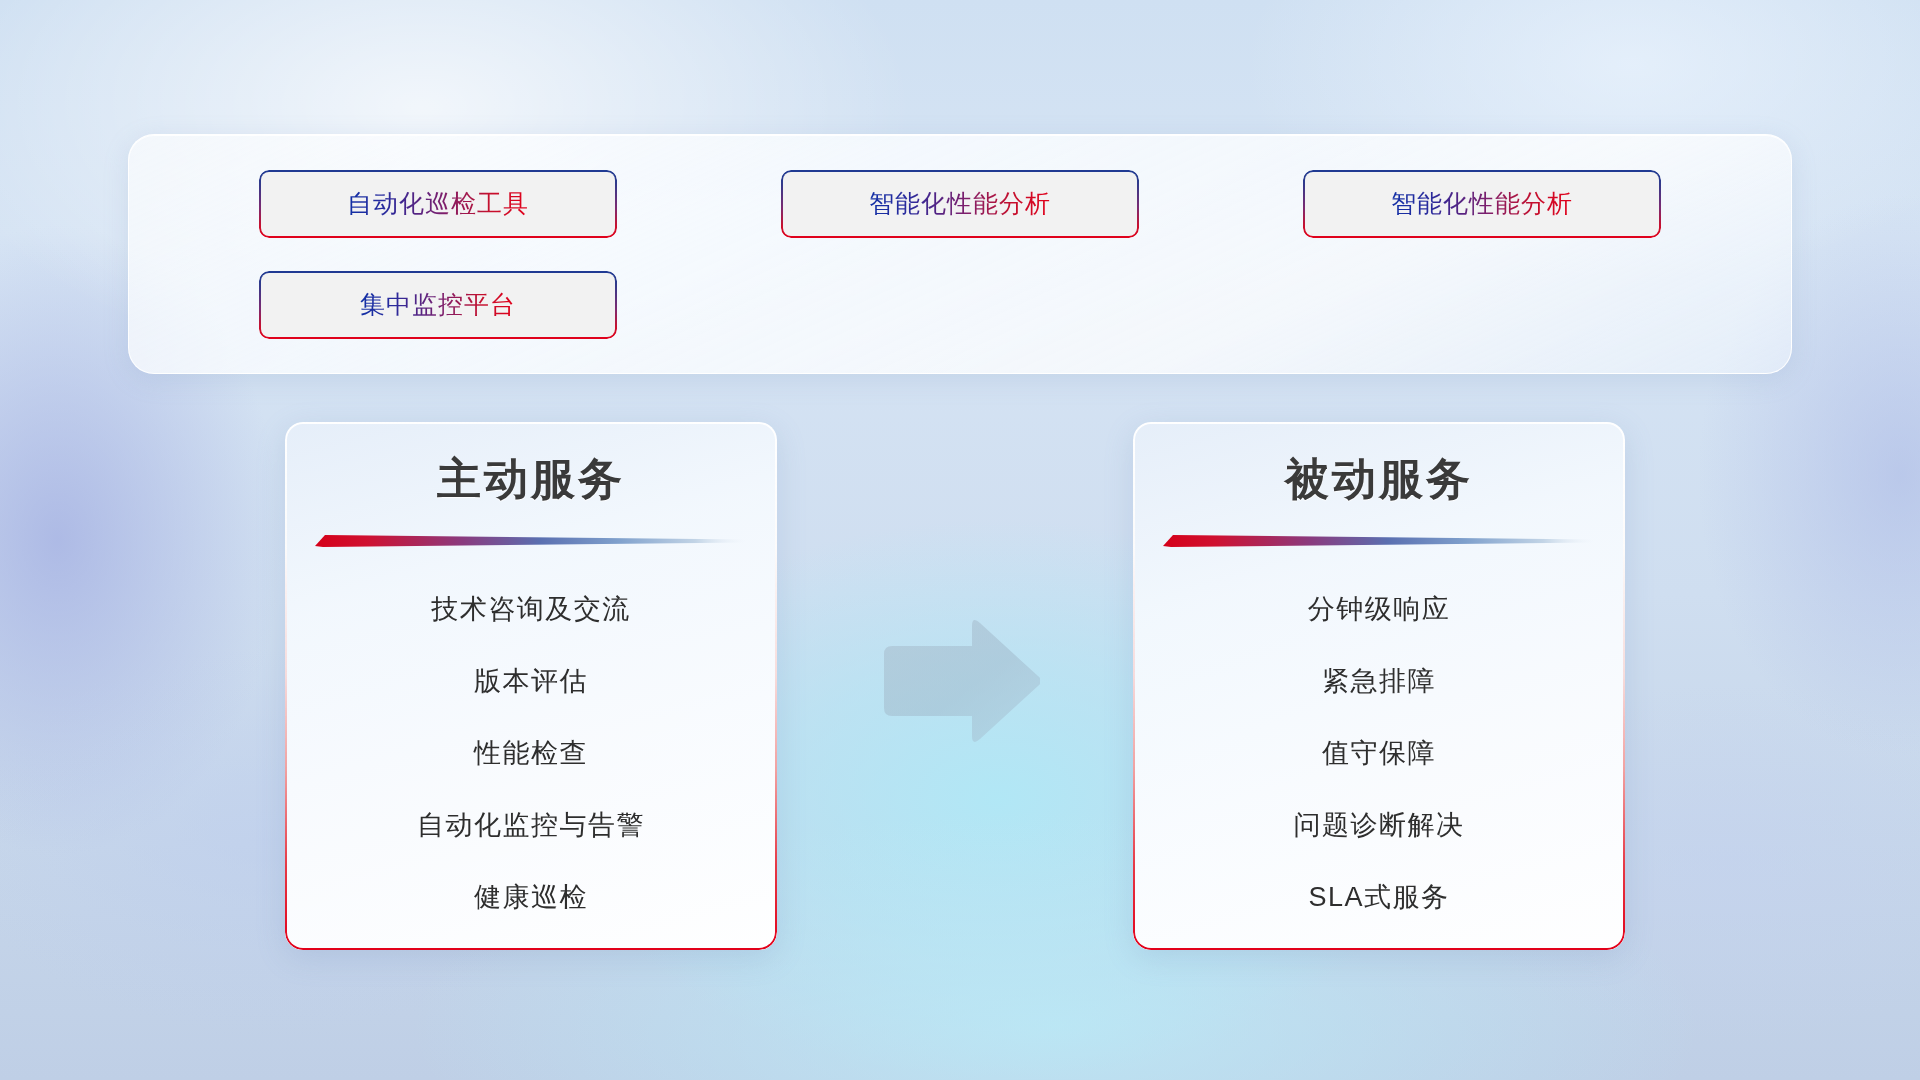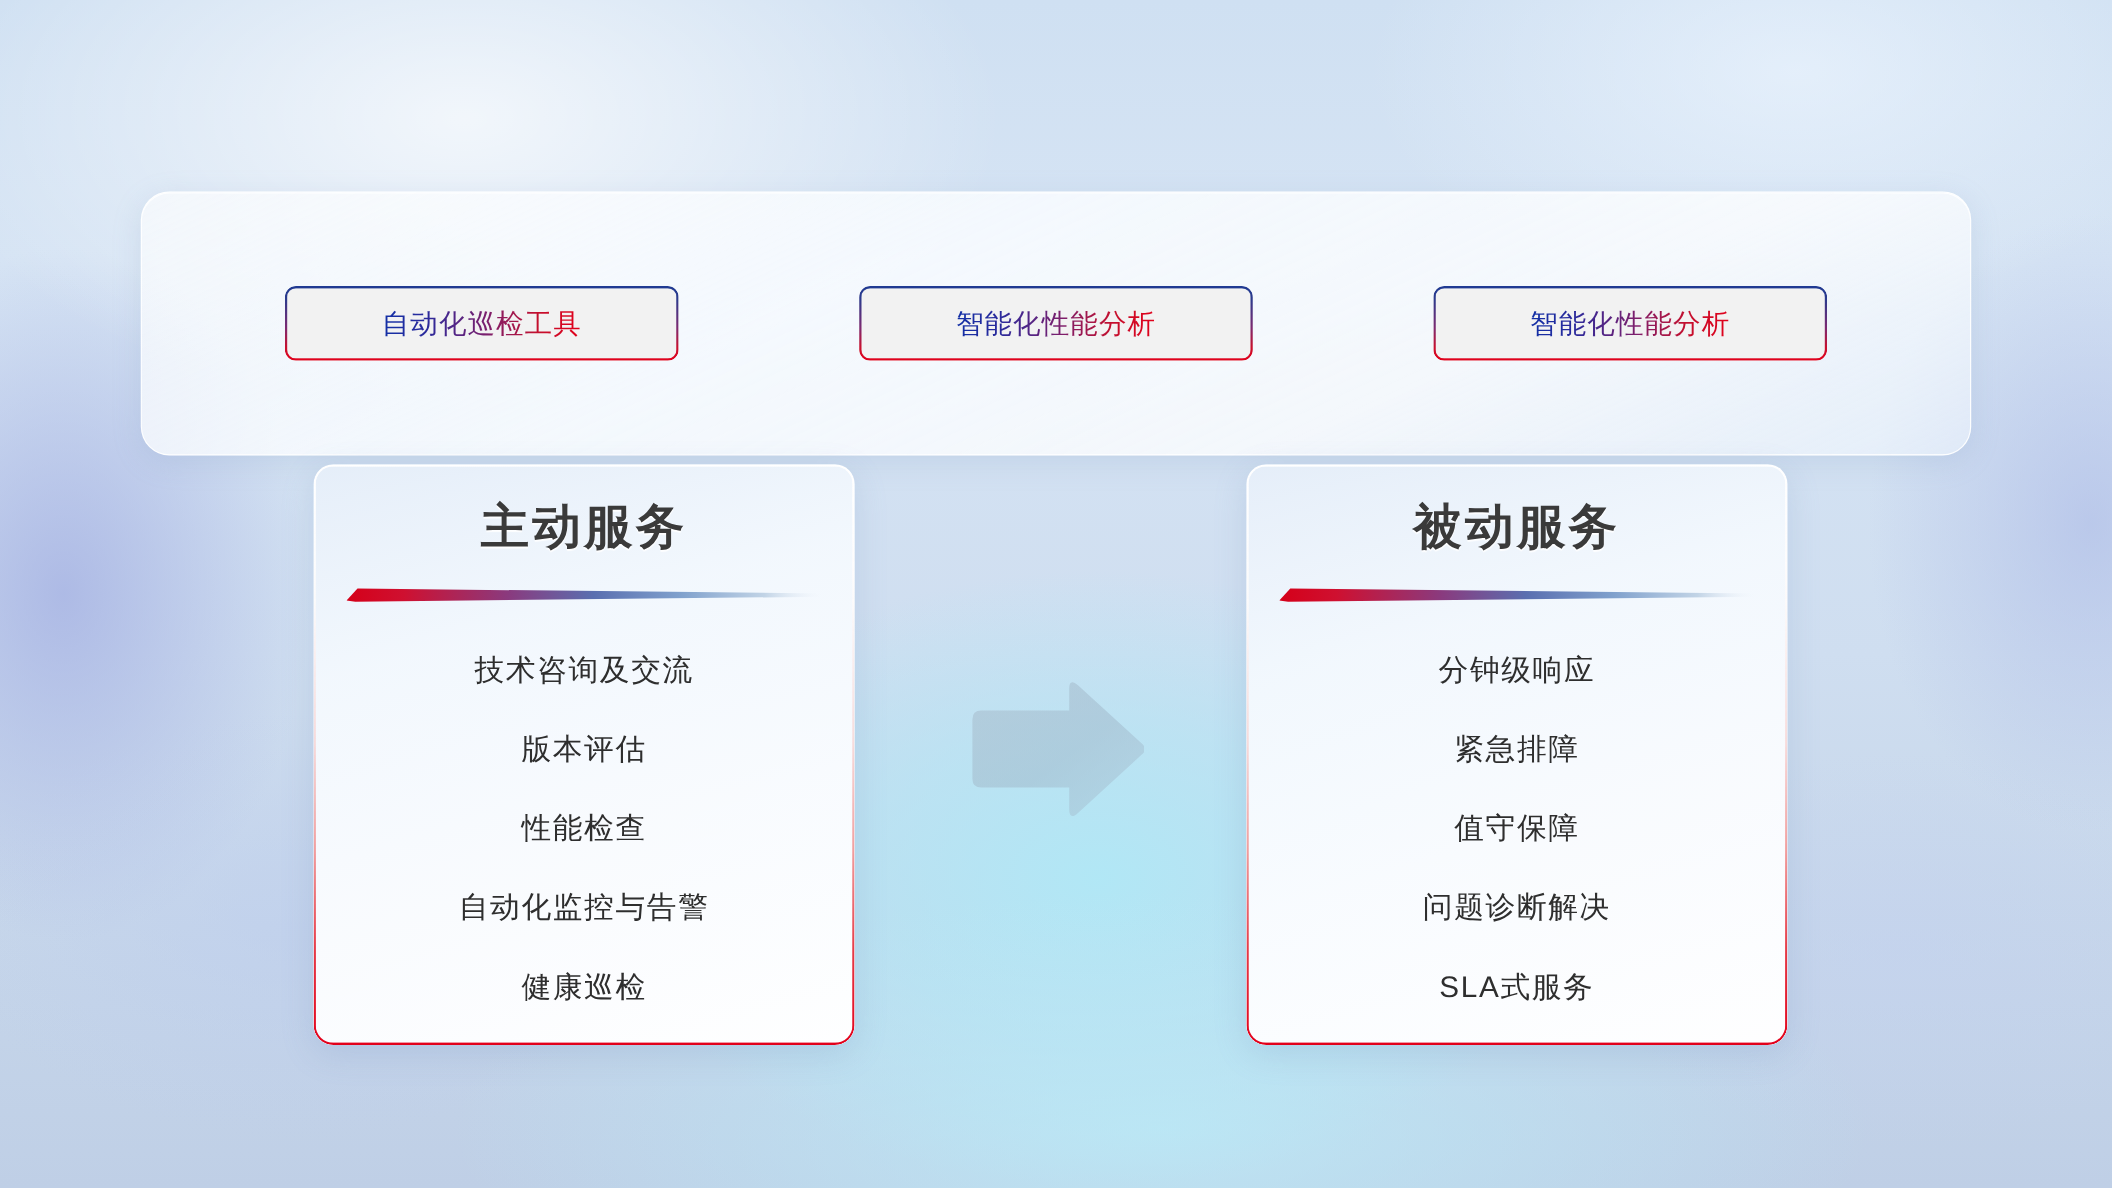--- a/index.html
+++ b/index.html
@@ -62,21 +62,20 @@
     border: 1.5px solid rgba(255,255,255,0.95);
     box-shadow: 0 6px 26px rgba(120,150,190,0.18), inset 0 1px 0 rgba(255,255,255,0.9);
     display: grid;
     grid-template-columns: repeat(3, 1fr);
     grid-auto-rows: 1fr;
     align-items: center;
     justify-items: center;
     padding: 26px 48px;
     box-sizing: border-box;
     row-gap: 16px;
-    margin-top: 40px;
   }
 
   .pill {
     width: 358px;
     height: 68px;
     border-radius: 10px;
     background: #f2f2f2;
     display: flex;
     align-items: center;
     justify-content: center;
@@ -221,20 +220,23 @@
 
     <div class="pill">
       <span class="pill-label">智能化性能分析</span>
     </div>
 
     <div class="pill">
       <span class="pill-label">智能化性能分析</span>
     </div>
 
 
+    <div class="pill">
+      <span class="pill-label">集中监控平台</span>
+    </div>
 
   </div>
 
   <div class="card" id="card-active">
     <div class="card-inner">
       <div class="card-title">主动服务</div>
 
       <div class="divider">
         <svg viewBox="0 0 432 16" preserveAspectRatio="none" aria-hidden="true">
           <defs>

